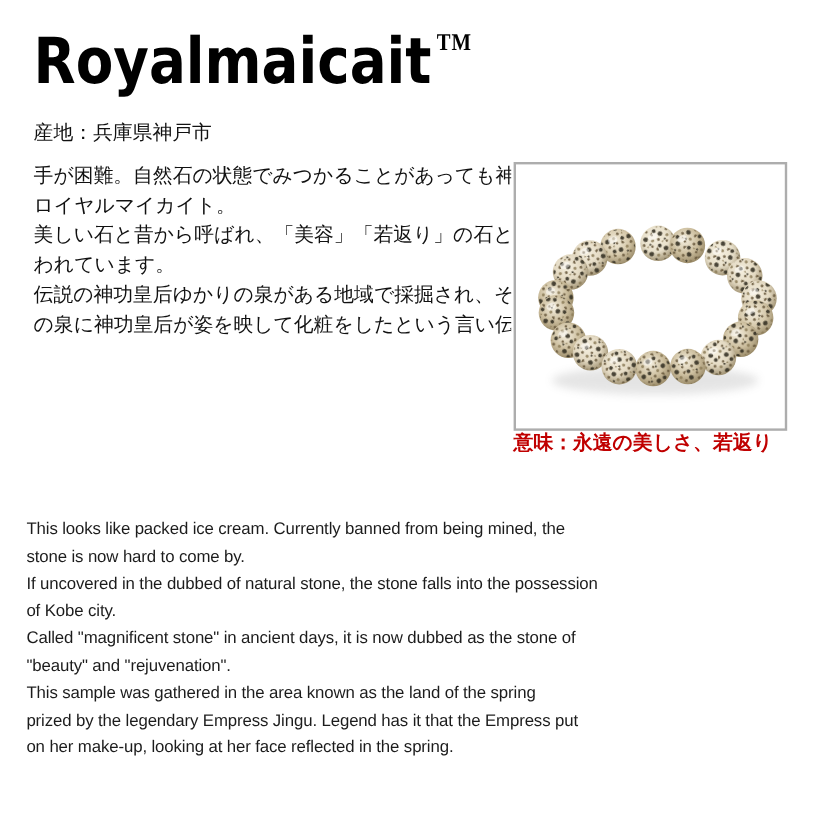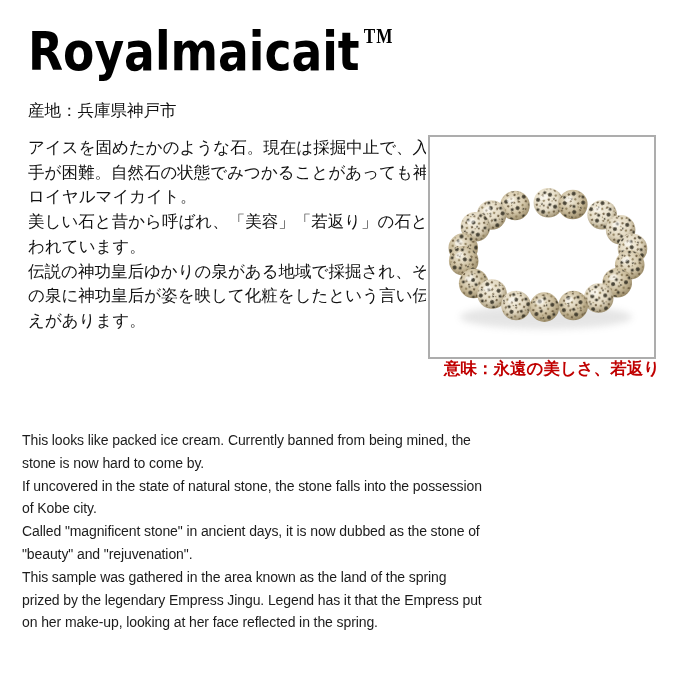--- a/index.html
+++ b/index.html
@@ -36,21 +36,21 @@
   .jp-body .line{white-space:nowrap;overflow:hidden;}
 
   
   .photo-frame{
     position:absolute;left:428px;top:135px;
     width:224px;height:220px;
     border:2px solid #adadad;background:#fff;margin:0;padding:0;
   }
   .photo-frame svg{display:block;width:224px;height:220px;}
   .photo-caption{
-    position:absolute;left:444px;top:358px;
+    position:absolute;left:428px;top:358px;
     font-size:16.5px;font-weight:bold;color:#c00000;white-space:nowrap;
   }
 
   
   .en-body{
     position:absolute;left:22px;top:429px;width:670px;
     font-size:14px;line-height:22.8px;color:#1c1c1c;letter-spacing:-0.1px;
   }
   .en-body .line{white-space:nowrap;overflow:hidden;}
 </style>
@@ -58,28 +58,26 @@
 <body>
 
 <div class="page">
 
   <h1 class="title"><span>Royalmaicait</span><span class="tm">TM</span></h1>
 
 
   <div class="origin">産地：兵庫県神戸市</div>
 
   <div class="jp-body">
-    <div class="line">アイスを固めたかのような石。現在は採掘中止で、入</div>
     <div class="line">手が困難。自然石の状態でみつかることがあっても神</div>
     <div class="line">ロイヤルマイカイト。</div>
     <div class="line">美しい石と昔から呼ばれ、「美容」「若返り」の石とい</div>
     <div class="line">われています。</div>
     <div class="line">伝説の神功皇后ゆかりの泉がある地域で採掘され、そ</div>
     <div class="line">の泉に神功皇后が姿を映して化粧をしたという言い伝</div>
-    <div class="line">えがあります。</div>
   </div>
 
   <figure class="photo-frame" style="border-color: rgb(173, 173, 173);">
     <svg id="bracelet-svg" viewBox="0 0 224 220" xmlns="http://www.w3.org/2000/svg">
         <defs>
           <radialGradient id="bg0" cx="0.42" cy="0.36" r="0.75">
             <stop offset="0" stop-color="#f5efdf"></stop>
             <stop offset="0.5" stop-color="#e3d9c2"></stop>
             <stop offset="1" stop-color="#8a7a57"></stop>
           </radialGradient>
@@ -168,21 +166,21 @@
         <circle cx="114.32298308634746" cy="170.1343566567016" r="14.200000000000001" fill="url(#speck)" opacity="0.85" transform="rotate(104.70870736106008 114.32298308634746 170.1343566567016)"></circle>
         <ellipse cx="109.82298308634746" cy="164.6343566567016" rx="4" ry="2.6" fill="#ffffff" opacity="0.45" transform="rotate(-25 109.82298308634746 164.6343566567016)"></ellipse>
       </svg>
   </figure>
 
   <div class="photo-caption" style="color: rgb(192, 0, 0);">意味：永遠の美しさ、若返り</div>
 
   <div class="en-body">
     <div class="line">This looks like packed ice cream. Currently banned from being mined, the</div>
     <div class="line">stone is now hard to come by.</div>
-    <div class="line">If uncovered in the state of natural stone, the stone falls into the possession</div>
+    <div class="line">If uncovered in the dubbed of natural stone, the stone falls into the possession</div>
     <div class="line">of Kobe city.</div>
     <div class="line">Called "magnificent stone" in ancient days, it is now dubbed as the stone of</div>
     <div class="line">"beauty" and "rejuvenation".</div>
     <div class="line">This sample was gathered in the area known as the land of the spring</div>
     <div class="line">prized by the legendary Empress Jingu. Legend has it that the Empress put</div>
     <div class="line">on her make-up, looking at her face reflected in the spring.</div>
   </div>
 
 </div>
 

